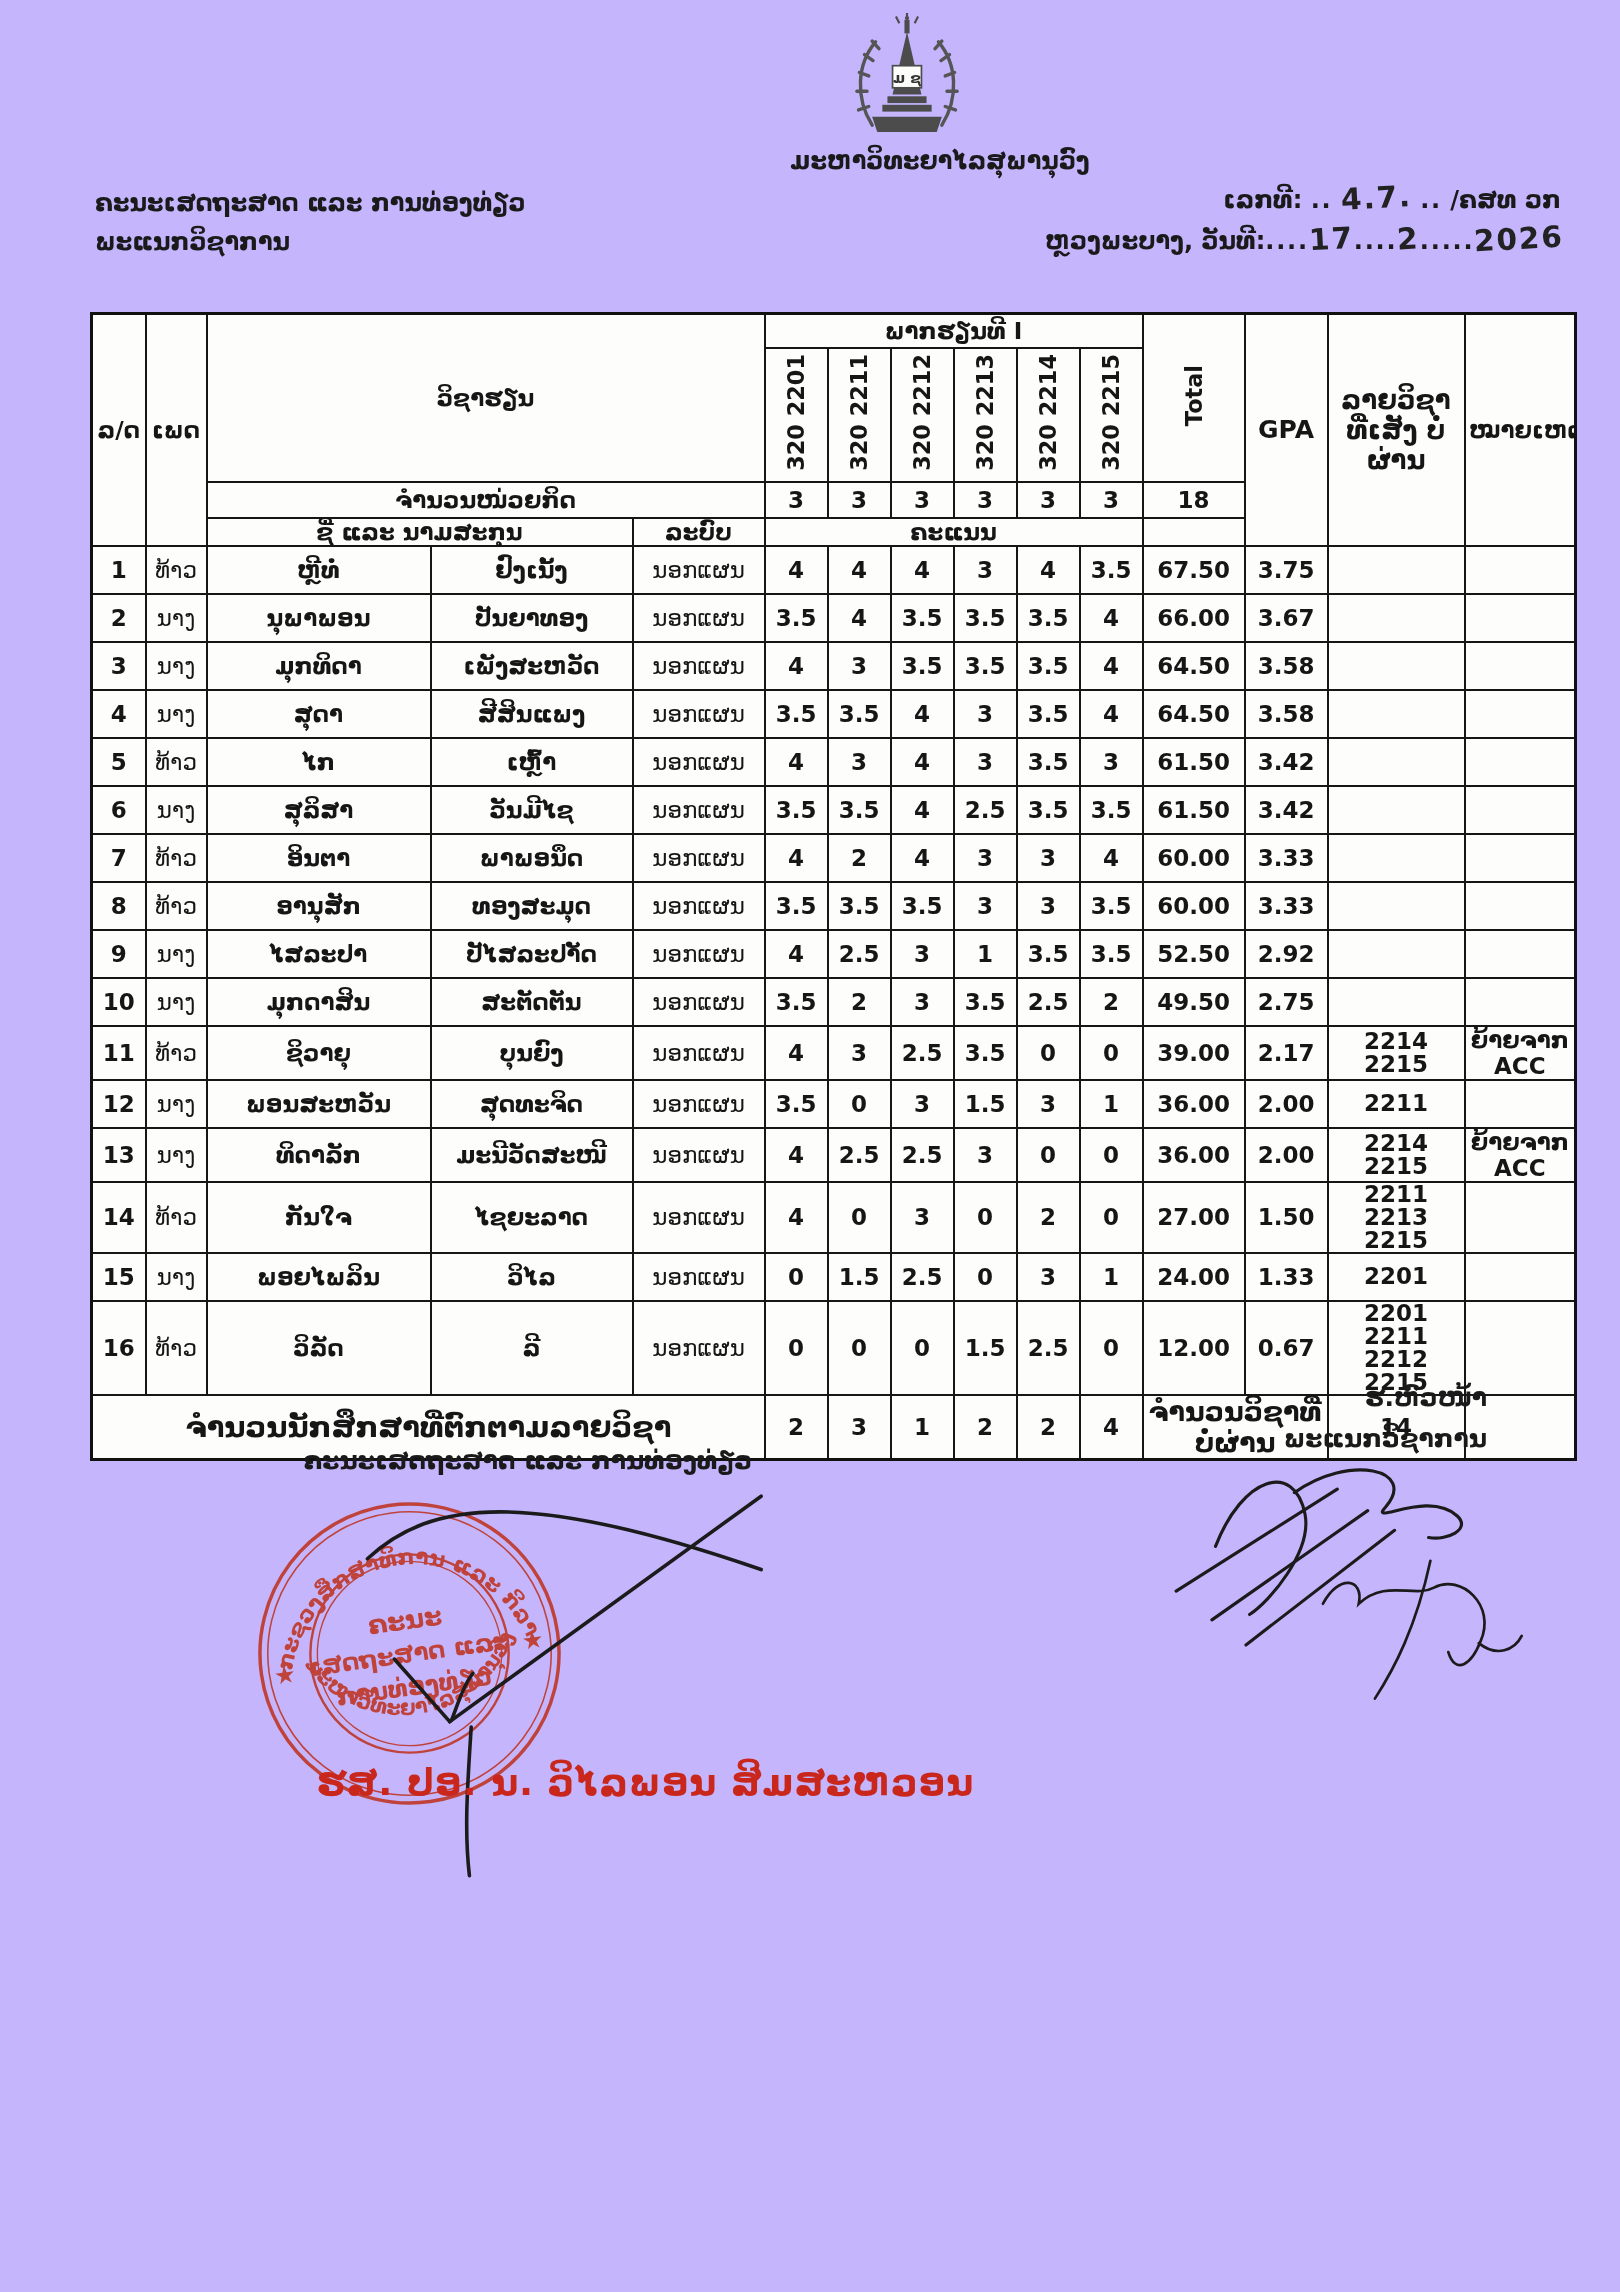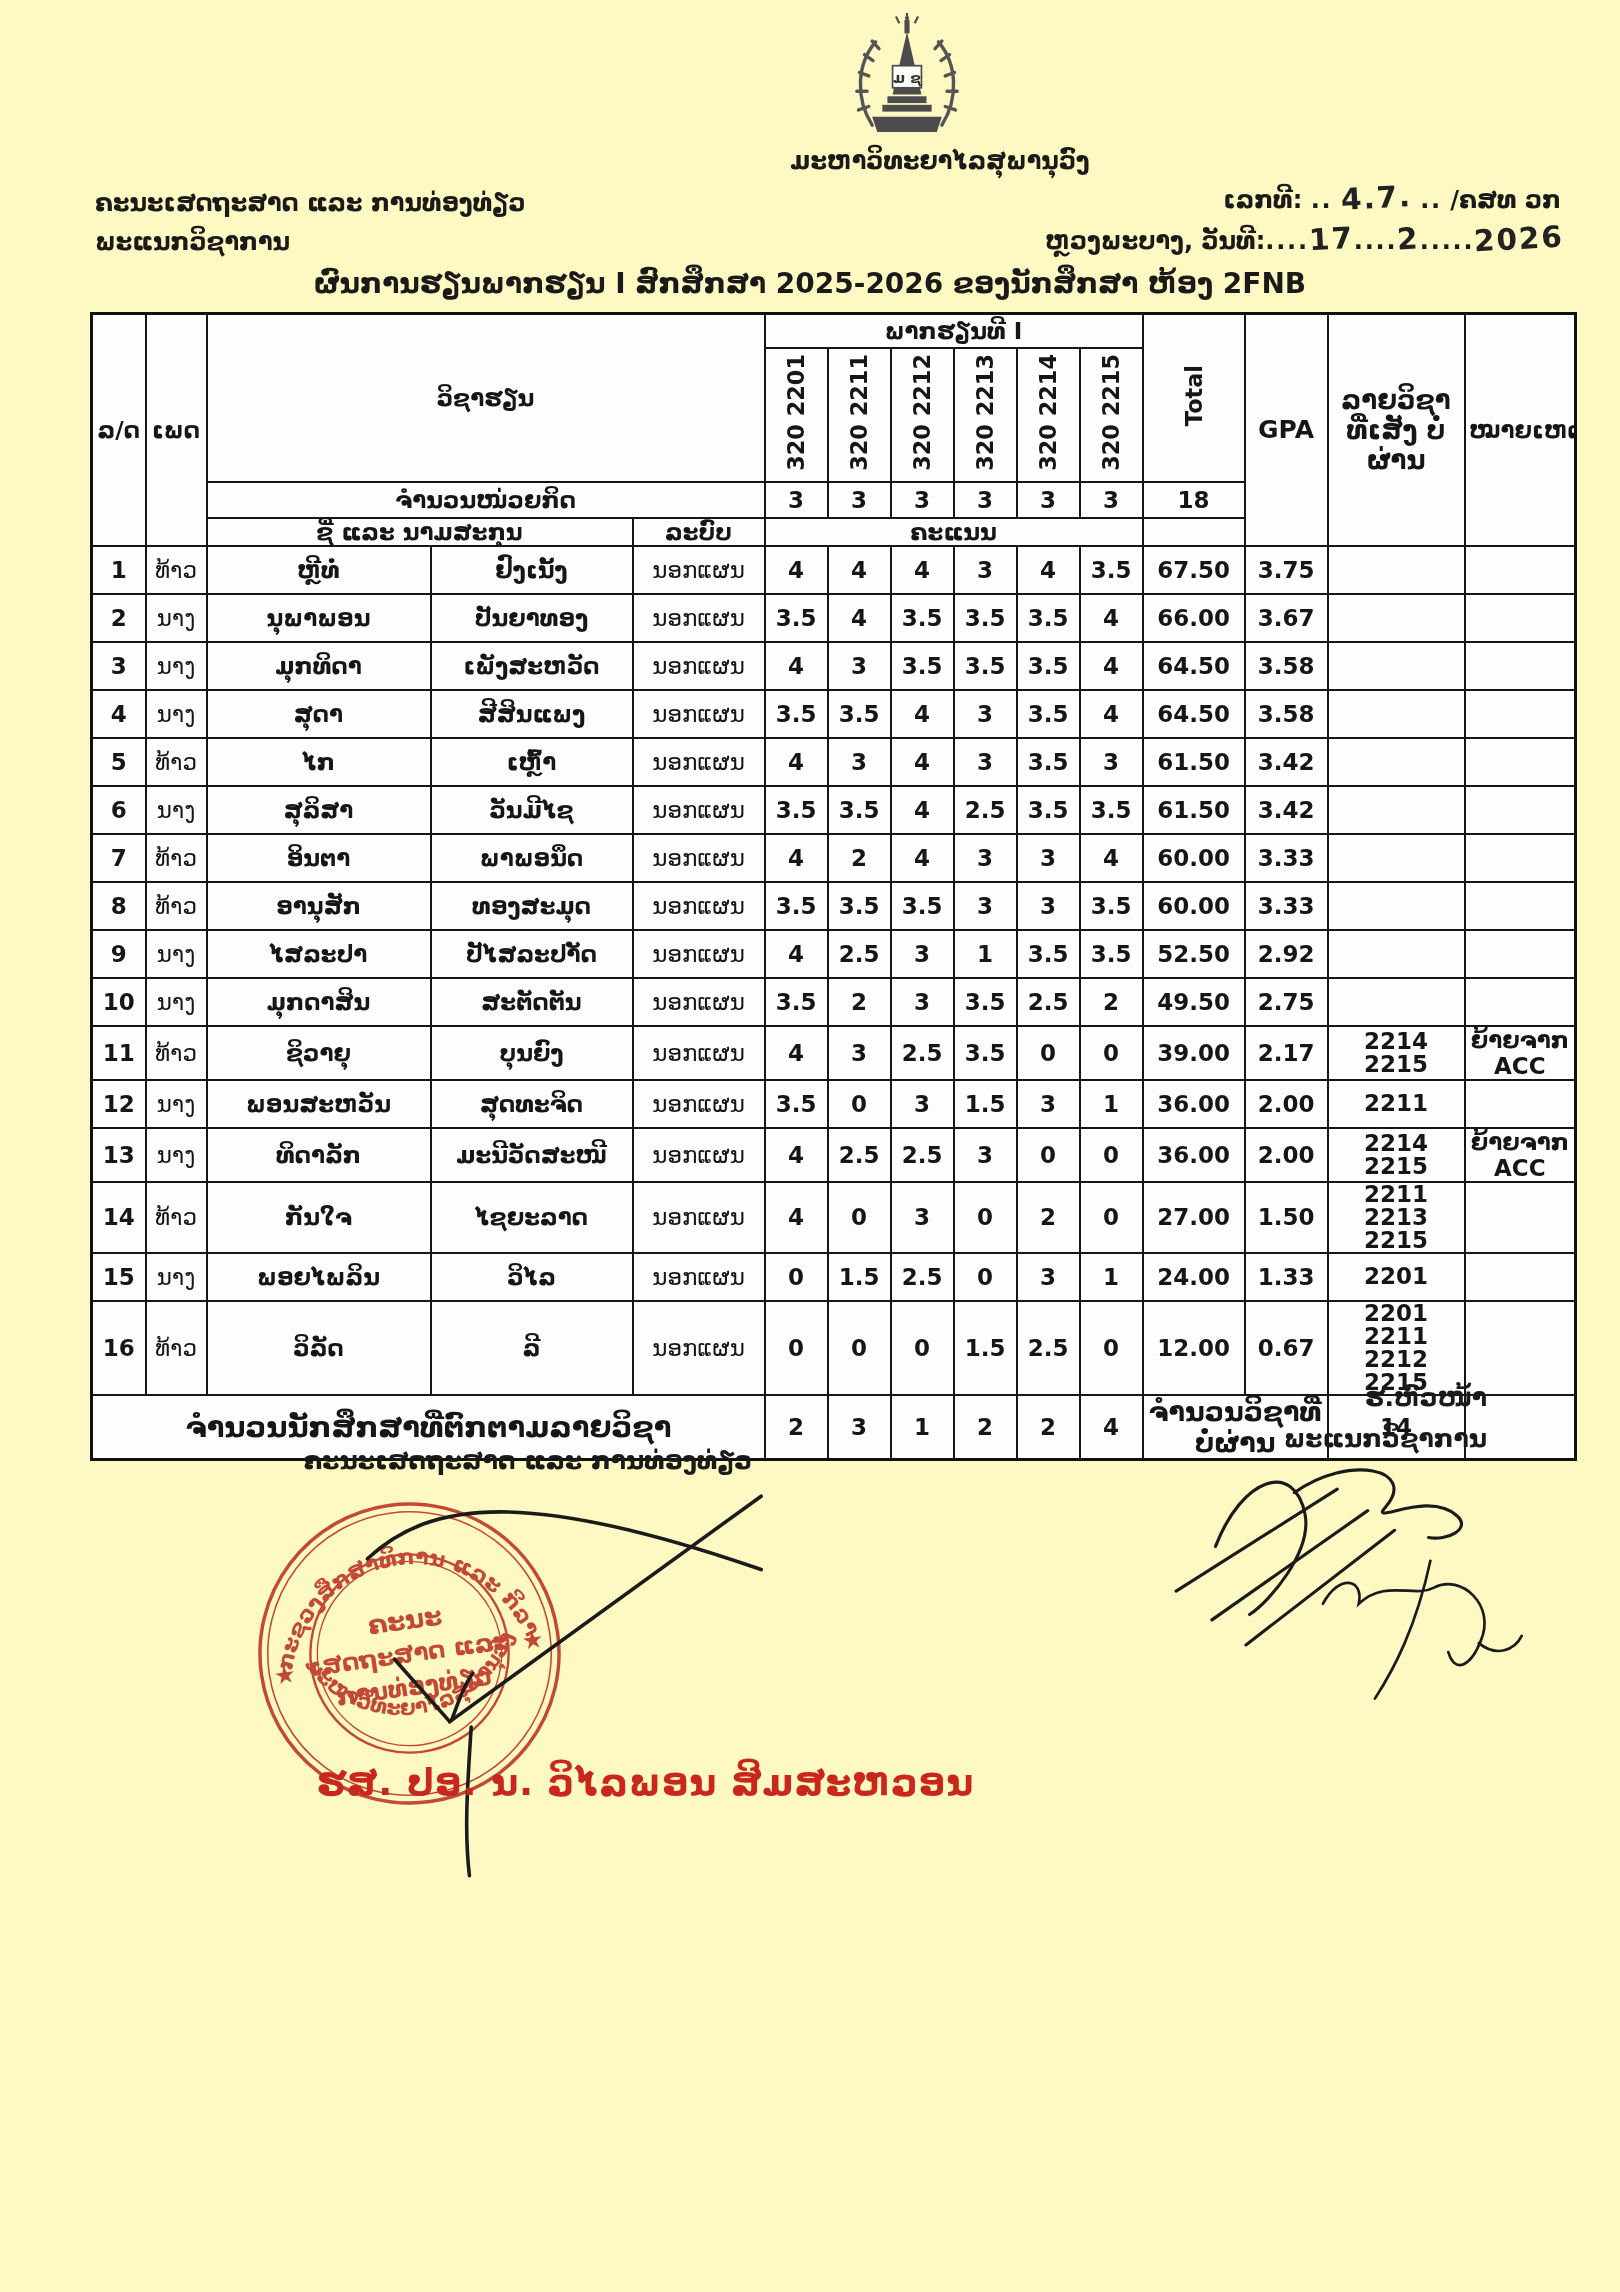--- a/index.html
+++ b/index.html
@@ -1,18 +1,18 @@
 <!DOCTYPE html>
 <html style="font-size:14.3px"><head>
 <meta charset="utf-8">
 <style>
   html,body{margin:0;padding:0;background:#e8e8e6;}
   #page{
     position:relative;width:1620px;height:2293px;margin:0 auto;
-    background:#fef9c3;color:#1a1a1a;
+    background:#c4b5fd;color:#1a1a1a;
     font-family:"DejaVu Sans","Liberation Sans",sans-serif;
     overflow:hidden;
   }
   .abs{position:absolute;}
   .b{font-weight:bold;}
   .ctr{text-align:center;}
   .rt{text-align:right;}
   .hand{font-weight:bold;font-size:29.6px;display:inline-block;transform:rotate(-3deg);letter-spacing:1.8px;color:#222;}
   .hdrline{font-size:24px;font-weight:bold;line-height:39px;white-space:nowrap;}
   .dots{letter-spacing:1.8px;font-weight:bold;}
@@ -74,21 +74,20 @@
     <span>ເລກທີ:</span>
     <span class="dots">..</span>
     <span class="hand">4.7.</span>
     <span class="dots">..</span>
     <span>/ຄສທ ວກ</span>
   </div>
   <div class="abs hdrline rt" style="right:56px;top:220px;">
     <span>ຫຼວງພະບາງ, ວັນທີ:</span><span class="dots">....</span><span class="hand">17</span><span class="dots">....</span><span class="hand">2</span><span class="dots">.....</span><span class="hand">2026</span>
   </div>
 
-  <div class="abs ctr b" style="left:0;top:267px;width:1620px;font-size:28px;">ຜົນການຮຽນພາກຮຽນ I ສົກສຶກສາ 2025-2026 ຂອງນັກສຶກສາ ຫ້ອງ 2FNB</div>
 
   <div class="abs" style="left:90px;top:312px;">
     <table class="grades">
       <colgroup>
         <col style="width:54px">
           <col style="width:61px">
           <col style="width:224px">
           <col style="width:202px">
         <col style="width:132px">
         <col style="width:63px">

